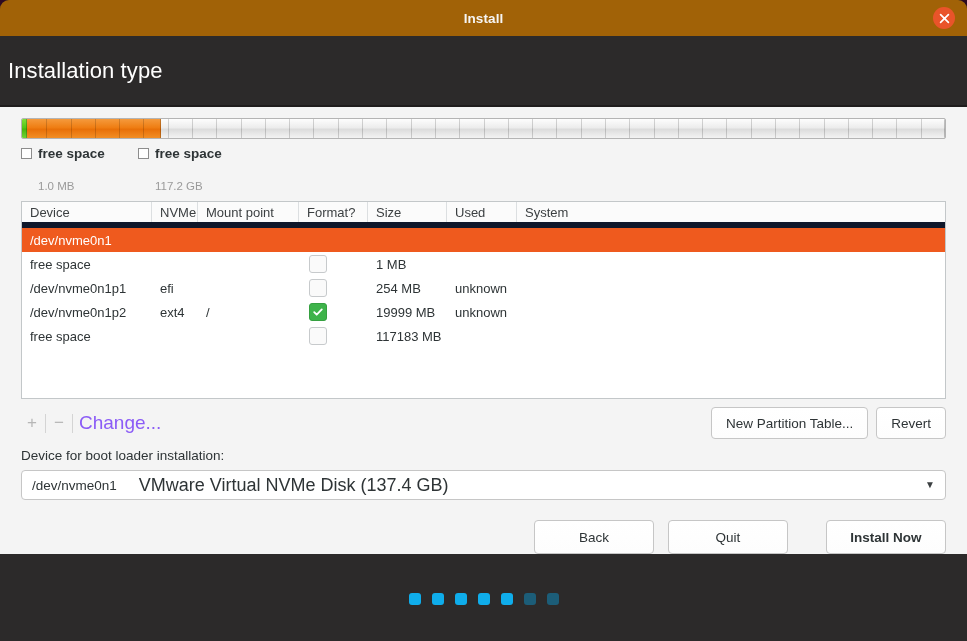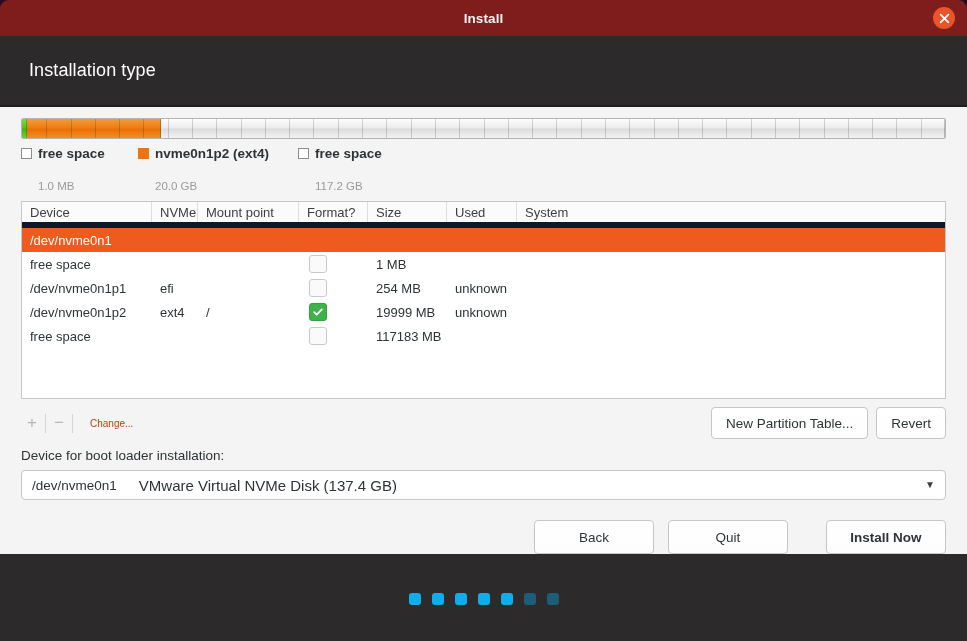--- a/index.html
+++ b/index.html
@@ -24,21 +24,21 @@
     background: #2c2a2a;
     border-radius: 9px 9px 0 0;
     overflow: hidden;
     box-sizing: border-box;
   }
 
   
   .titlebar {
     position: relative;
     height: 36px;
-    background: #7f1d1d;
+    background: #a16207;
     display: flex;
     align-items: center;
     justify-content: center;
   }
   .titlebar-title {
     color: #f6f5f4;
     font-size: 13.5px;
     font-weight: bold;
     letter-spacing: 0.1px;
   }
@@ -60,23 +60,23 @@
   
   .heading-area {
     height: 69px;
     background: #2c2a2a;
     display: flex;
     align-items: center;
     border-bottom: 2px solid #1f1d1d;
   }
   .page-title {
     color: #ffffff;
-    font-size: 18px;
+    font-size: 22px;
     font-weight: 400;
-    padding-left: 29px;
+    padding-left: 8px;
     letter-spacing: 0.1px;
   }
 
   
   .content {
     position: relative;
     height: 447px;
     background: #f4f4f4;
     box-sizing: border-box;
     padding: 0 21px;
@@ -235,23 +235,23 @@
     font-size: 17px;
     color: #b6b6b6;
     cursor: default;
   }
   .vdiv {
     width: 1px; height: 19px;
     background: #d4d4d4;
     margin: 0 2px;
   }
   .change-label {
-    font-size: 10px;
-    color: #c2410c;
-    margin-left: 15px;
+    font-size: 19px;
+    color: #8b5cf6;
+    margin-left: 4px;
   }
   .actions-right { margin-left: auto; display: flex; gap: 8px; }
 
   .btn {
     background: linear-gradient(to bottom,#ffffff 0%,#fdfdfd 100%);
     border: 1px solid #c6c6c6;
     border-radius: 4px;
     font-size: 13.5px;
     color: #2e3436;
     padding: 0 14px;
@@ -282,21 +282,21 @@
     padding: 0 10px;
     box-sizing: border-box;
     cursor: pointer;
   }
   .combo-dev {
     font-size: 13.5px;
     color: #2e3436;
     margin-right: 22px;
   }
   .combo-desc {
-    font-size: 15px;
+    font-size: 18px;
     color: #2e3436;
   }
   .combo-arrow {
     margin-left: auto;
     color: #3b3f41;
     font-size: 10px;
     line-height: 1;
   }
 
   
@@ -398,27 +398,20 @@
     <div class="legend" id="legend">
         <div class="legend-item" style="width: 117px;">
           <div class="legend-top">
             <span class="legend-swatch empty"></span>
             <span class="legend-label">free space</span>
           </div>
           <div class="legend-size">1.0 MB</div>
         </div>
         <div class="legend-item" style="width: 160px;">
           <div class="legend-top">
-            <span class="legend-swatch orange"></span>
-            <span class="legend-label">nvme0n1p2 (ext4)</span>
-          </div>
-          <div class="legend-size">20.0 GB</div>
-        </div>
-        <div class="legend-item" style="width: 160px;">
-          <div class="legend-top">
             <span class="legend-swatch empty"></span>
             <span class="legend-label">free space</span>
           </div>
           <div class="legend-size">117.2 GB</div>
         </div>
       </div>
 
     <div class="table">
       <div class="thead" id="thead">
           <div class="th c-device">Device</div>

